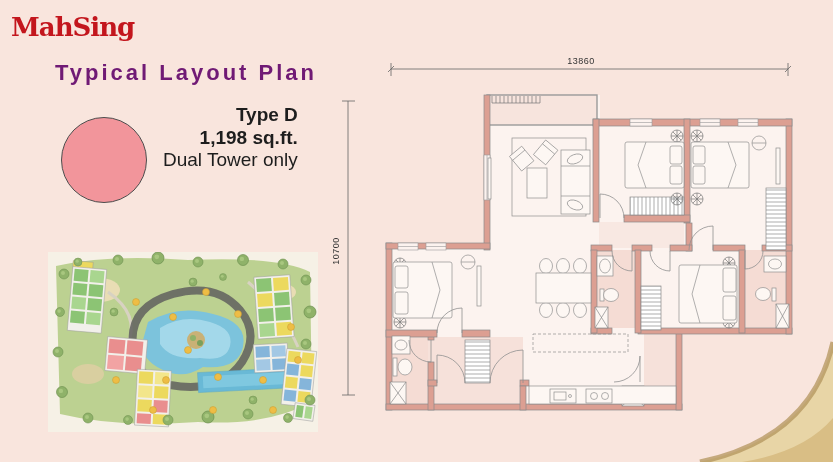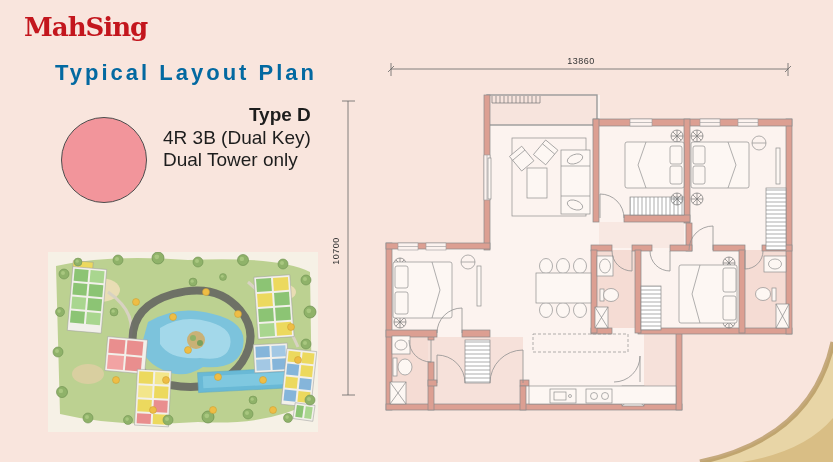--- a/index.html
+++ b/index.html
@@ -2,28 +2,28 @@
 <html style="--background: #f9e5dd; --logo-red: #c3161d; --accent-marker: #f2959b; --wall-salmon: #dc9f92; --corner-gold: #e8d5a6;"><head>
 <meta charset="utf-8">
 <style>
   html,body{margin:0;padding:0;}
   body{
     width:833px;height:462px;position:relative;overflow:hidden;
     background:var(--background,#f9e5dd);
     font-family:"Liberation Sans",sans-serif;color:#1d1d1d;
   }
   .logo{
-    position:absolute;left:24px;top:12px;
+    position:absolute;left:11px;top:12px;
     font-family:"DejaVu Serif","Liberation Serif",serif;
     font-weight:bold;font-size:26px;letter-spacing:-1px;
     color:var(--logo-red,#c3161d);
   }
   .title{
     position:absolute;left:55px;top:60px;margin:0;
-    font-size:22px;font-weight:600;letter-spacing:3px;color:#0369a1;
+    font-size:22px;font-weight:600;letter-spacing:3px;color:#701a75;
   }
   .legend{position:absolute;left:61px;top:117px;}
   .marker{
     width:86px;height:86px;border-radius:50%;
     background:var(--accent-marker,#f2959b);
     border:1.2px solid #4d4d4d;box-sizing:border-box;
   }
   .unit-info{position:absolute;left:163px;top:104px;font-size:19px;line-height:22.5px;}
   .unit-info .b{font-weight:bold;text-align:right;}
   .sitemap{position:absolute;left:48px;top:252px;width:270px;height:180px;}
@@ -50,21 +50,21 @@
 <div class="logo">MahSing</div>
 
 <h1 class="title">Typical Layout Plan</h1>
 
 <div class="legend">
   <div class="marker"></div>
 </div>
 
 <div class="unit-info">
   <div class="b">Type D</div>
-  <div>4R 3B (Dual Key)</div>
+  <div class="b">1,198 sq.ft.</div>
   <div>Dual Tower only</div>
 </div>
 
 <svg class="sitemap" viewBox="0 0 270 180">
   <defs>
     <g id="tree">
       <circle r="5" fill="#8fb269" stroke="#6d9050" stroke-width="0.6"></circle>
       <circle r="2" cx="-1" cy="-1" fill="#a8c77f"></circle>
     </g>
   </defs>

